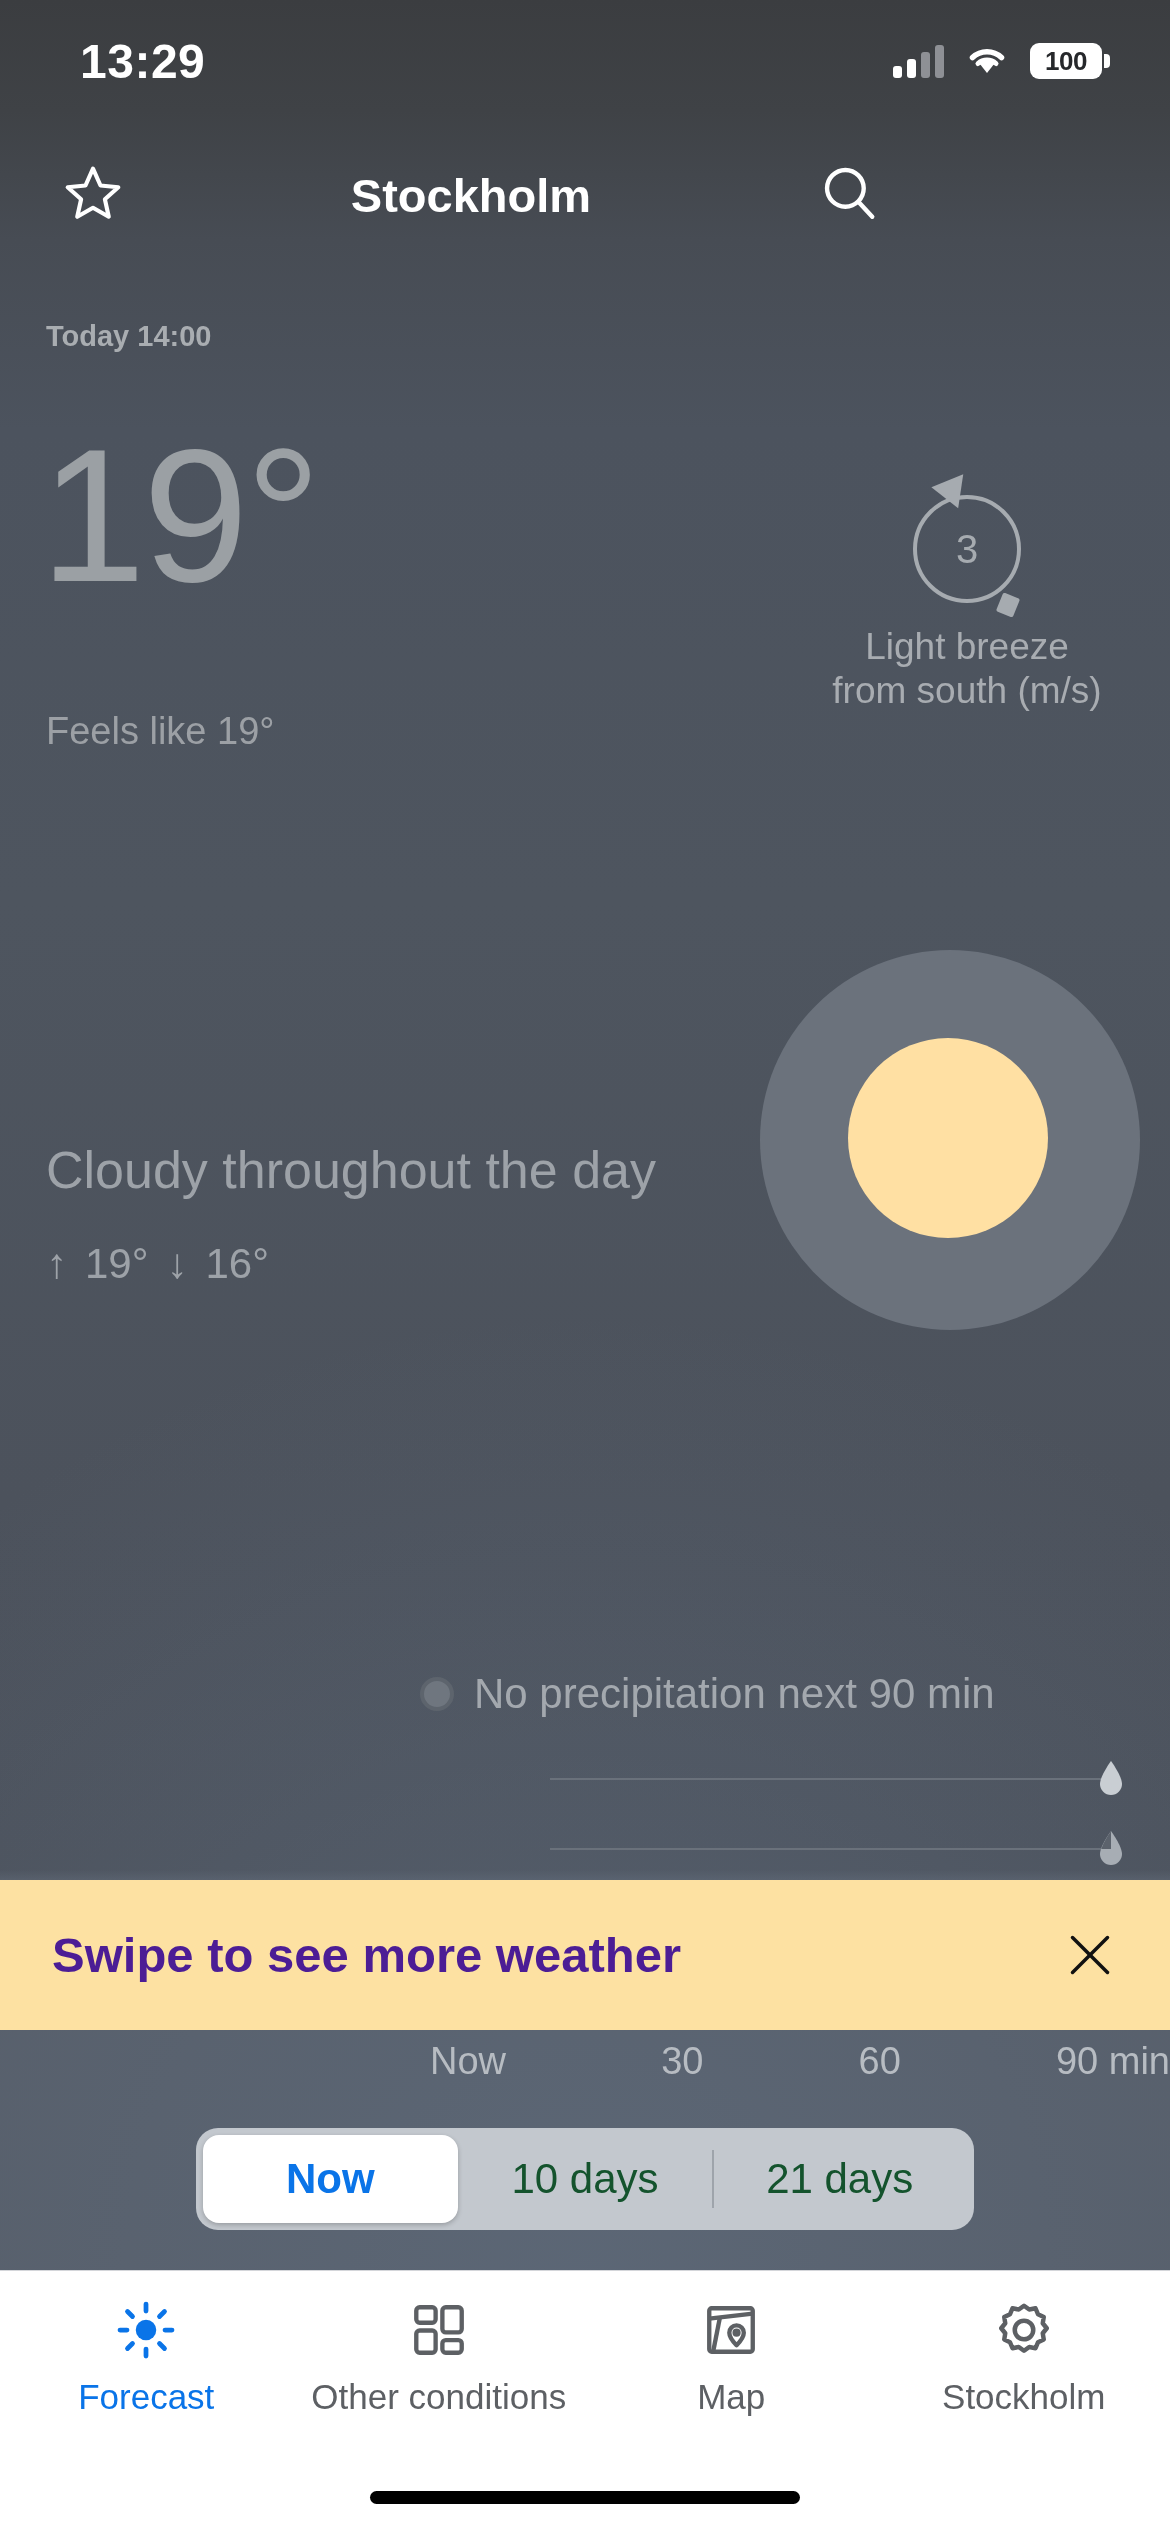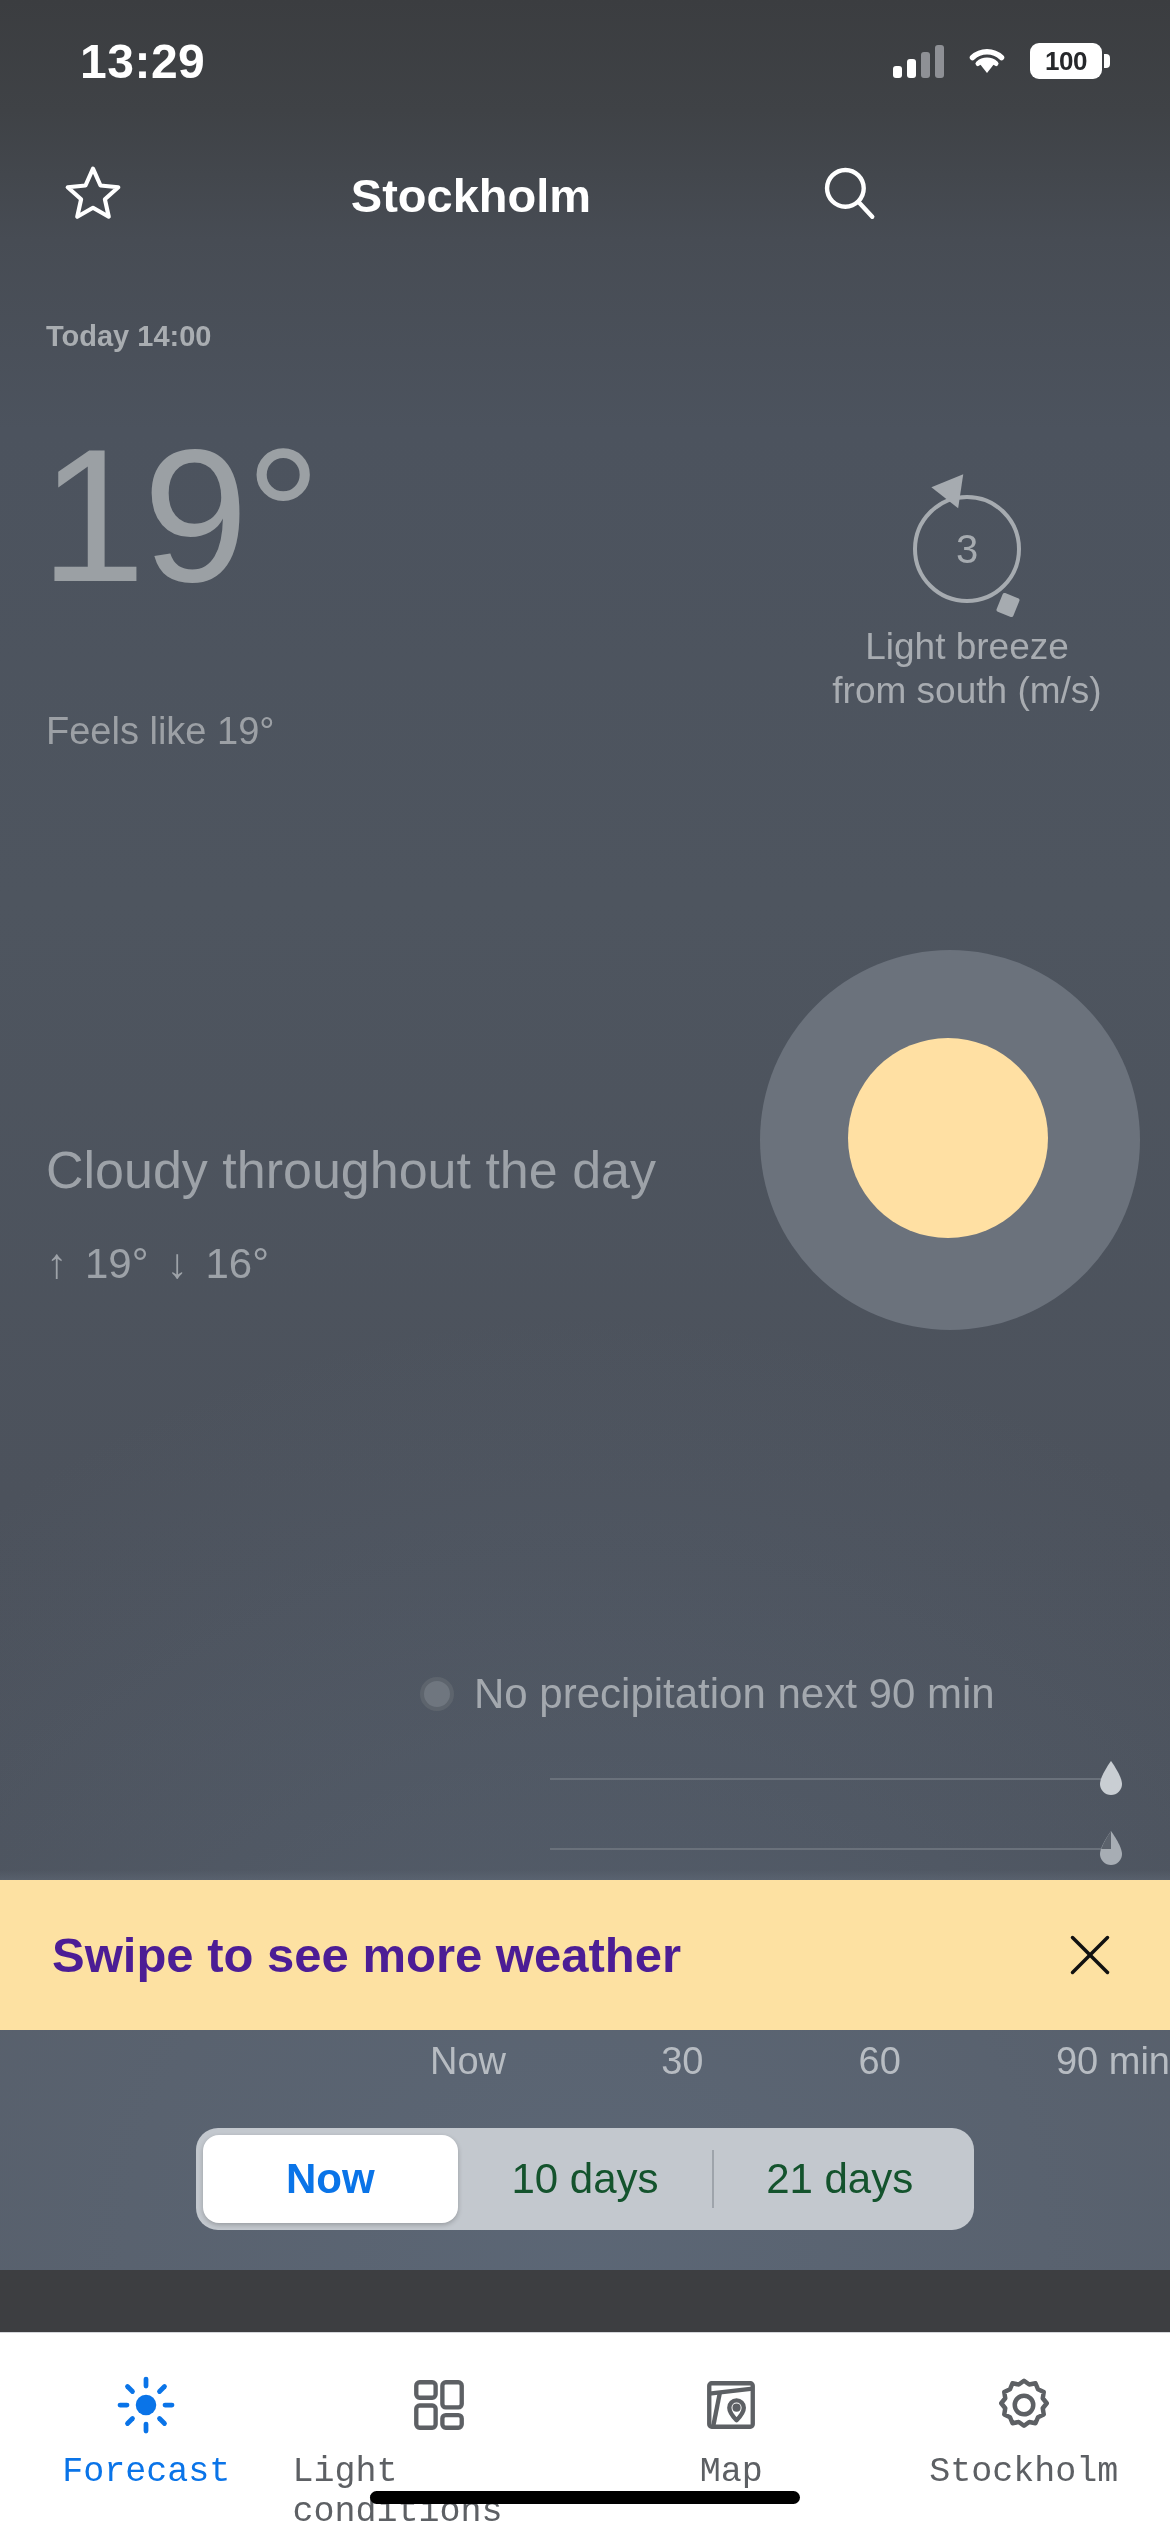--- a/index.html
+++ b/index.html
@@ -197,23 +197,23 @@
     background:#fff; border-radius:16px; color:#0a74e8; font-weight:600;
     box-shadow:0 2px 5px rgba(0,0,0,0.22);
   }
   .seg-div {
     position:absolute; top:22px; width:2px; height:58px; background:#9ea4ab;
   }
   .seg-div.v1 { left:calc(7px + 2*(764px/3)); }
 
   
   #tab-bar {
-    position:absolute; left:0; bottom:0; width:1170px; height:200px;
+    position:absolute; left:0; bottom:0; width:1170px; height:262px;
     background:#fff; border-top:1px solid #d4d6da;
-    display:flex; align-items:flex-start; padding-top:41px;font-family:Liberation Mono, monospace;
+    display:flex; align-items:flex-start; padding-top:28px;
   }
   .tab {
     flex:1; display:flex; flex-direction:column; align-items:center; gap:16px;
   }
   .tab .ticon { width:62px; height:62px; display:flex; align-items:center; justify-content:center; }
   .tab .tlabel { font-size:35px; color:#5d6064; }
   .tab.active .tlabel { color:#0a74e8; }
 
   #home-indicator {
     position:absolute; left:50%; bottom:28px; transform:translateX(-50%);
@@ -354,21 +354,21 @@
 
     <div class="tab">
       <span class="ticon">
         <svg width="58" height="58" viewBox="0 0 24 24" fill="none" stroke="#5d6064" stroke-width="1.8">
           <rect x="2.6" y="2.6" width="8" height="6.4" rx="1.4"></rect>
           <rect x="13.4" y="2.6" width="8" height="10.4" rx="1.4"></rect>
           <rect x="2.6" y="12.2" width="8" height="9.2" rx="1.4"></rect>
           <rect x="13.4" y="16.2" width="8" height="5.2" rx="1.4"></rect>
         </svg>
       </span>
-      <span class="tlabel">Light conditions</span>
+      <span class="tlabel">Other conditions</span>
     </div>
 
     <div class="tab">
       <span class="ticon">
         <svg width="58" height="58" viewBox="0 0 24 24" fill="none" stroke="#5d6064" stroke-width="1.8" stroke-linejoin="round">
           <rect x="3" y="3" width="18" height="18" rx="1"></rect>
           <path d="M3 7.3 L21 5.2"></path>
           <path d="M7.4 6.9 L4.6 21"></path>
           <path d="M14.3 10.1 a3 3 0 0 1 3 3 c0 2.1 -3 5.2 -3 5.2 s-3 -3.1 -3 -5.2 a3 3 0 0 1 3 -3 z"></path>
           <circle cx="14.3" cy="13.1" r="0.8" fill="#5d6064"></circle>

